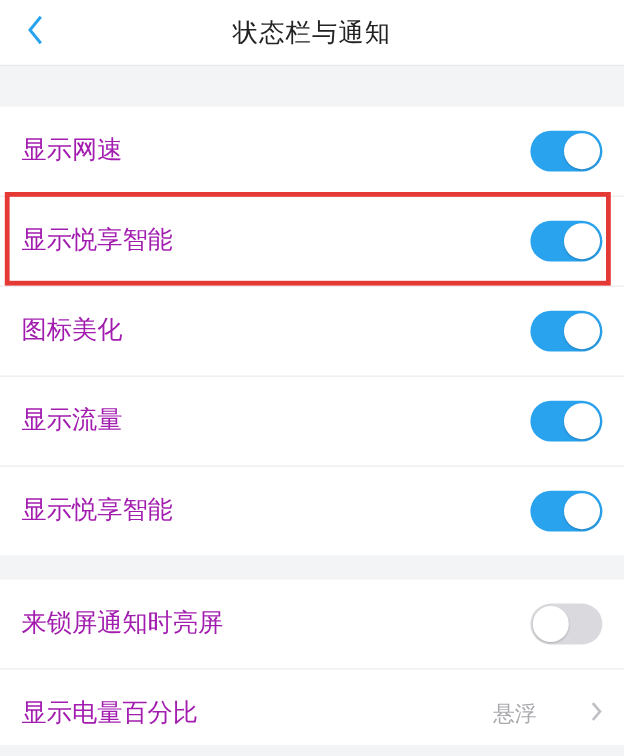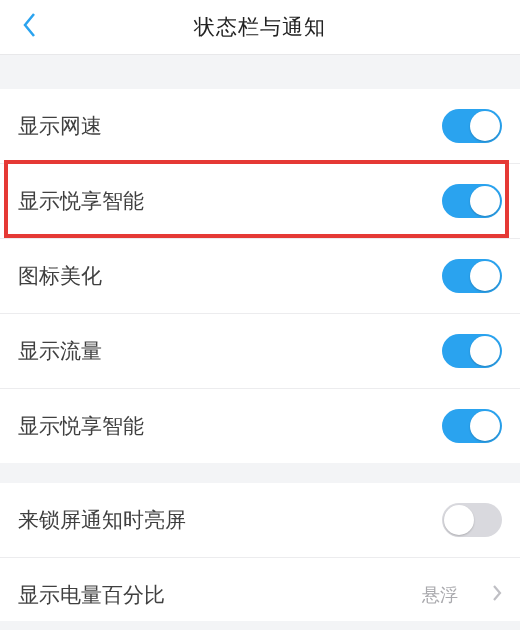--- a/index.html
+++ b/index.html
@@ -8,28 +8,28 @@
   .navbar{height:54px;background:#ffffff;display:flex;align-items:center;justify-content:center;position:relative;border-bottom:1px solid #e8e8ea;}
   .navbar .title{font-size:21px;color:#222;letter-spacing:1px;}
   .back{position:absolute;left:8px;top:0;height:54px;width:44px;display:flex;align-items:center;justify-content:center;cursor:pointer;}
   .back svg{width:16px;height:26px;stroke:#2aa3ef;stroke-width:2.5;fill:none;}
 
   .gap{height:34px;}
 
   .list{background:#ffffff;}
   .row{height:74px;display:flex;align-items:center;padding:0 18px 0 18px;border-bottom:1px solid #ececee;position:relative;}
   .row:last-child{border-bottom:none;gap:26px;}
-  .row .label{font-size:21px;color:#404040;flex:1;line-height:1.2;}
+  .row .label{font-size:21px;color:#a21caf;flex:1;line-height:1.2;}
 
   .toggle{width:60px;height:34px;border-radius:34px;background:#2aa3ef;position:relative;flex:none;}
   .toggle .knob{position:absolute;width:30px;height:30px;border-radius:50%;background:#fff;top:2px;right:2px;box-shadow:0 1px 2px rgba(0,0,0,0.2);}
   .toggle.off{background:#d9d9de;}
   .toggle.off .knob{right:auto;left:2px;}
 
-  .value{font-size:18px;color:#a9a9ad;margin-right:8px;}
+  .value{font-size:18px;color:#a9a9ad;margin-right:19px;}
   .chevron svg{width:10px;height:18px;stroke:#bfbfc4;stroke-width:2.2;fill:none;}
 
   .sep{height:20px;background:#f3f4f6;}
 
   .highlight-box{position:absolute;border:4px solid #e53935;left:4px;top:160px;width:505px;height:78px;box-sizing:border-box;pointer-events:none;}
 </style>
 </head>
 <body>
 
 <div class="screen">

